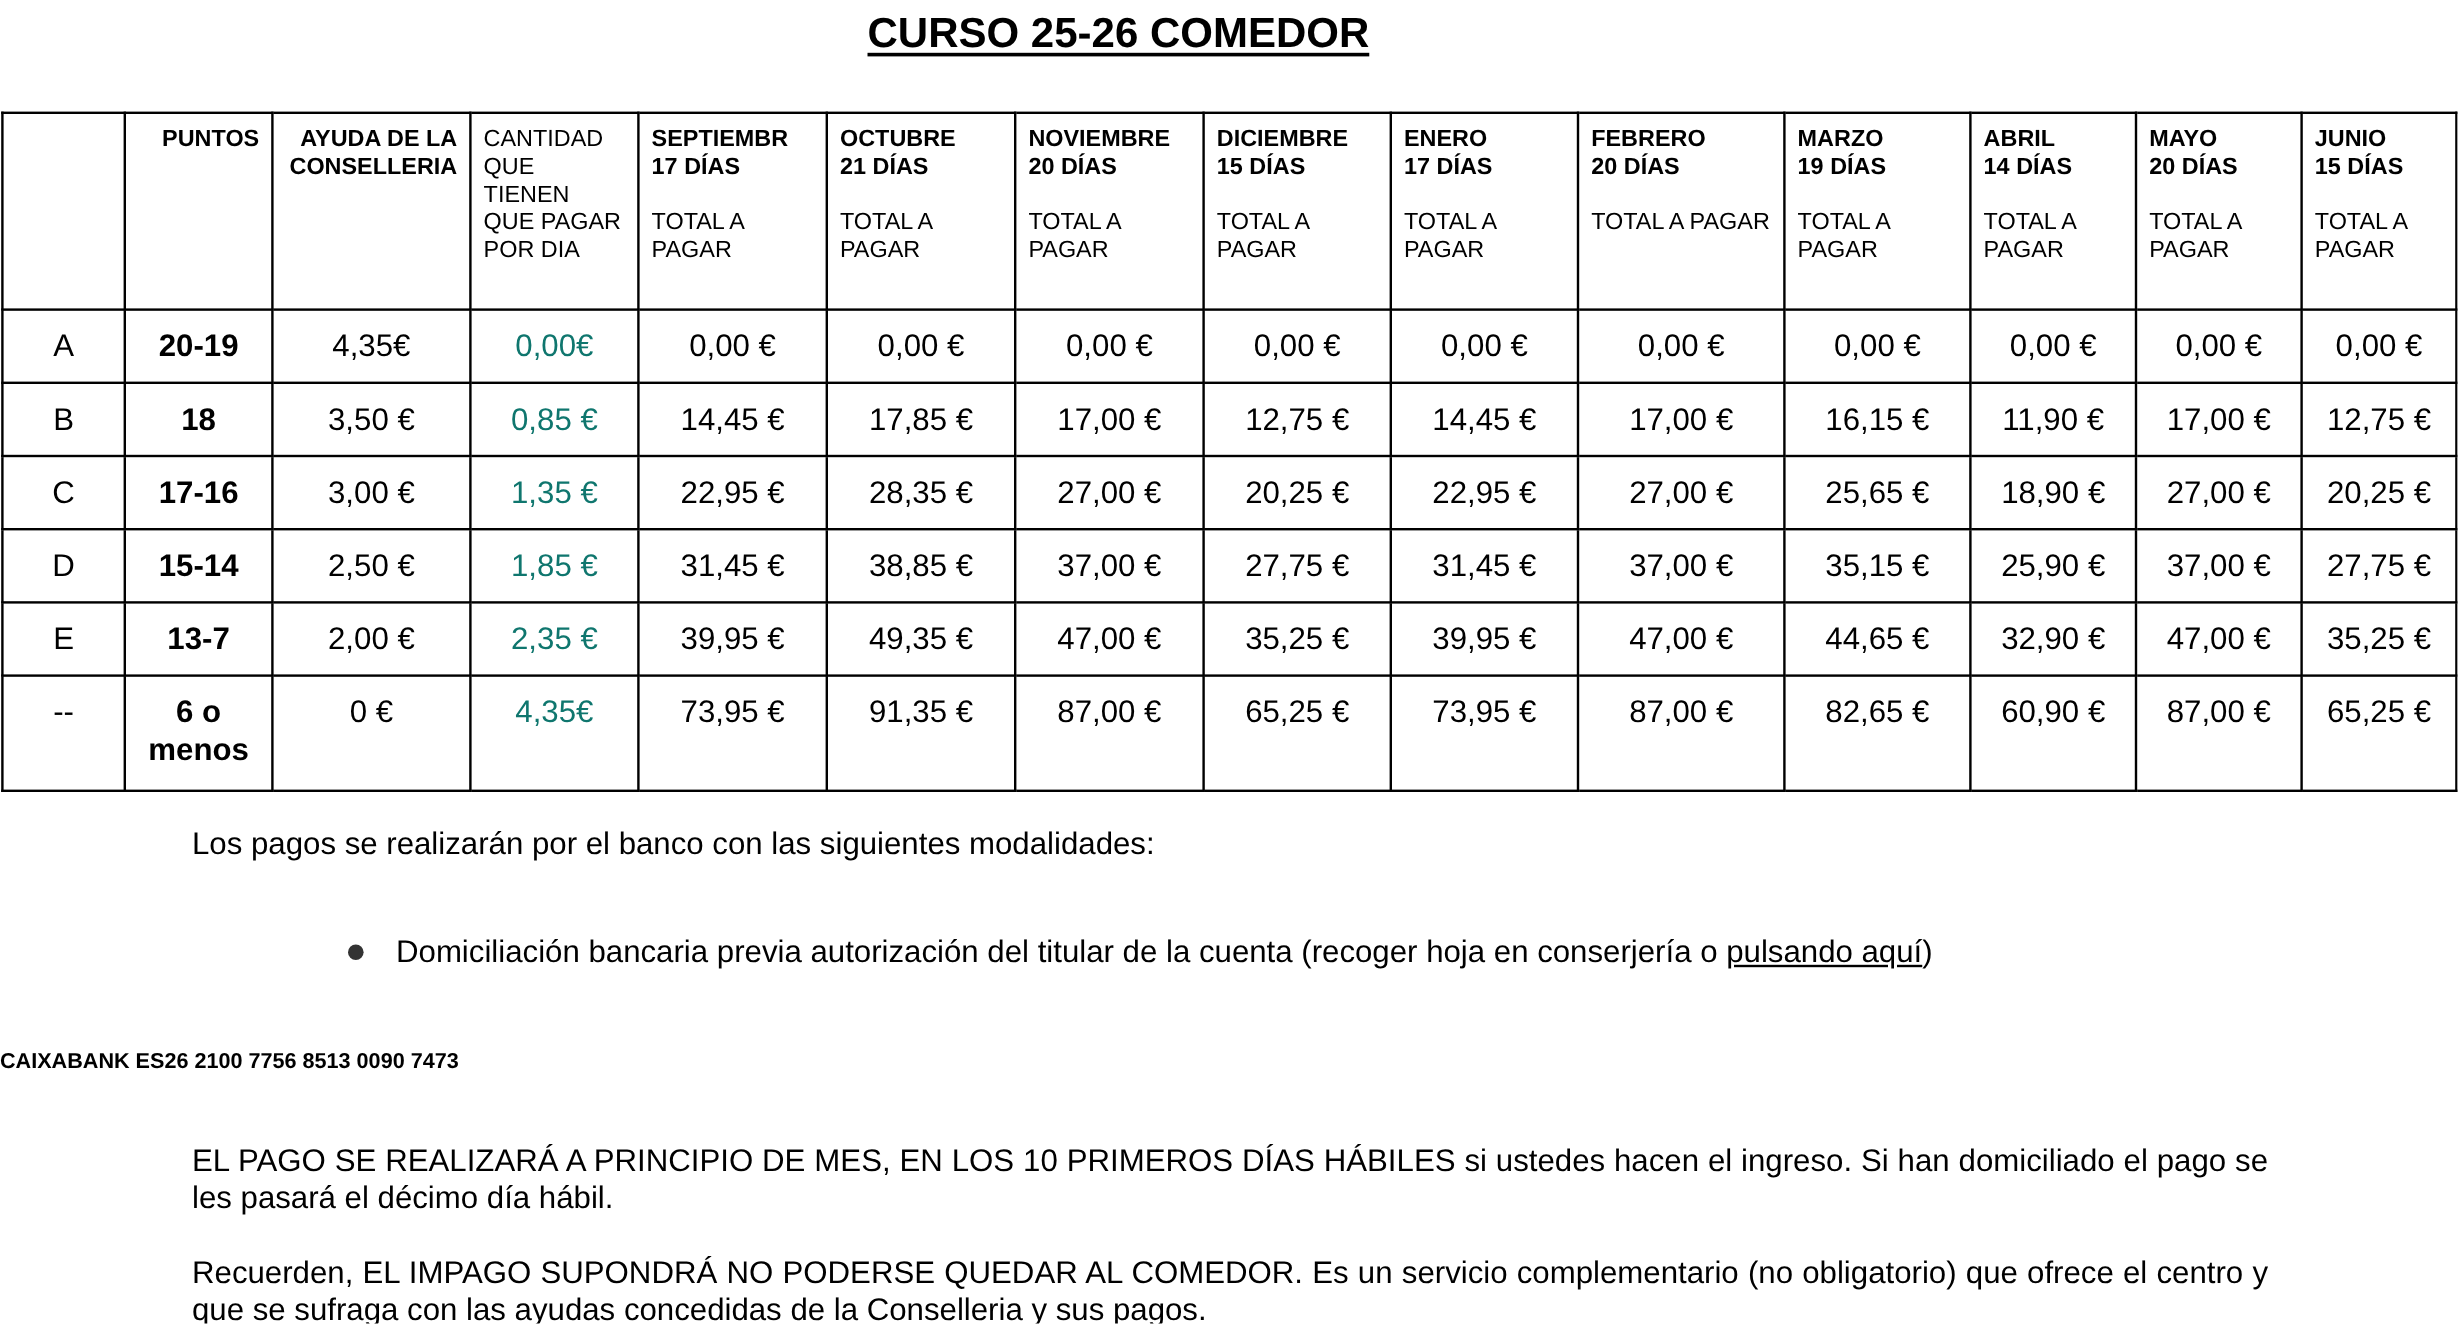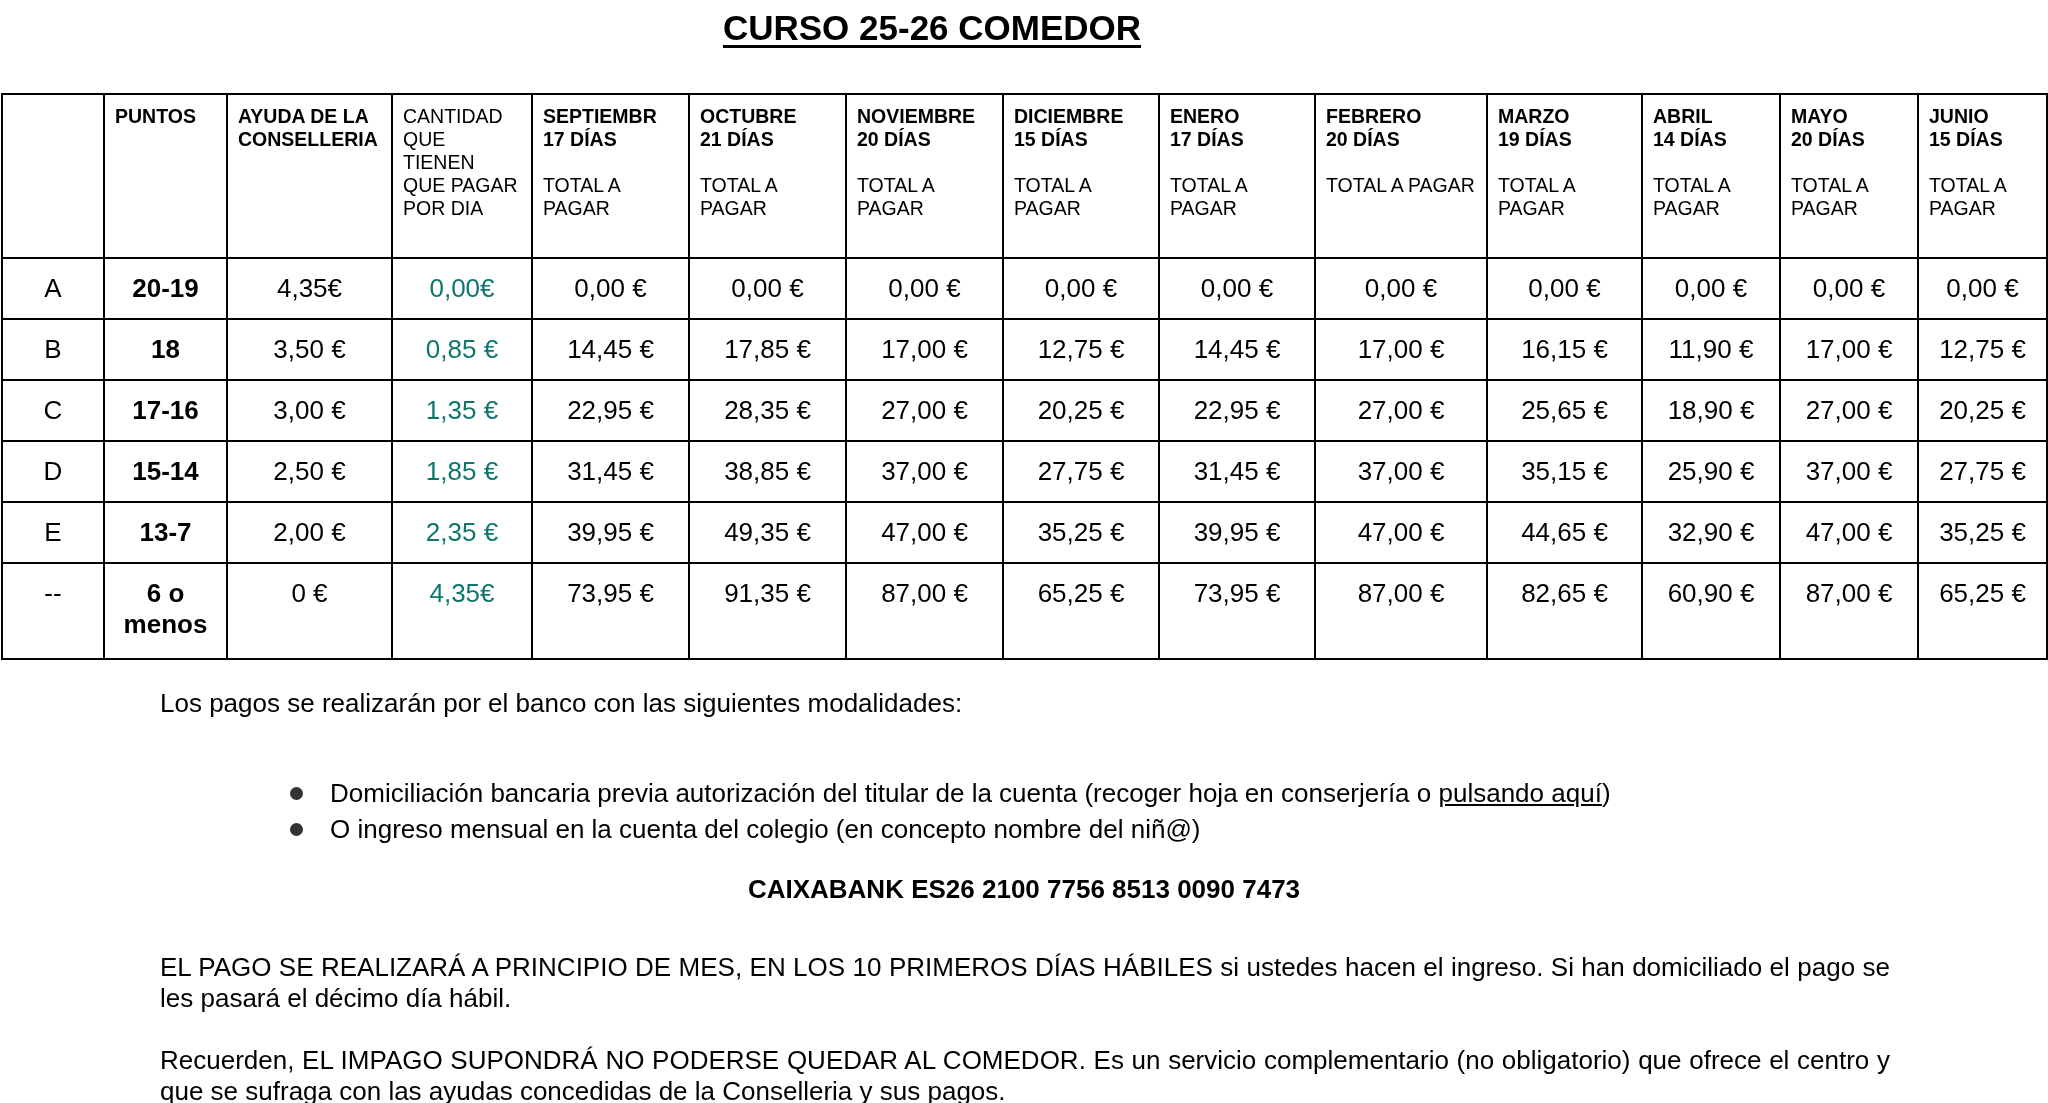--- a/index.html
+++ b/index.html
@@ -5,34 +5,34 @@
   html, body { margin:0; padding:0; background:#ffffff; }
   body { width:2048px; height:1103px; position:relative; overflow:hidden;
          font-family:"Liberation Sans", sans-serif; color:#000; }
   .title { position:absolute; left:0; width:1864px; top:8px; text-align:center;
            font-weight:bold; font-size:35px; }
   .title span { text-decoration:underline; text-decoration-thickness:3px; text-underline-offset:5px; }
   table.grid { position:absolute; left:1px; top:93px; border-collapse:collapse; table-layout:fixed; width:2045px; }
   table.grid td, table.grid th { border:2.5px solid #000; padding:0; vertical-align:top; }
   th { font-size:19.5px; text-align:left; font-weight:normal; line-height:23px; padding:10px 10px 0 10px !important; height:152px; }
   th .b { font-weight:bold; display:block; }
-  th.center { text-align:left; }
+  th.center { text-align:right; }
   th .gap { display:block; height:23px; }
   td { font-size:26px; text-align:center; line-height:31px; }
   td.cell { padding-top:14px !important; }
   tr.r td { height:45px; }
   tr.last td { height:80px; }
   td.bold { font-weight:bold; }
   td.red { color:#0f766e; }
   .intro { position:absolute; left:160px; top:688px; font-size:26px; }
   ul.bul { position:absolute; left:290px; top:775px; margin:0; padding:0; list-style:none; font-size:26px; line-height:36px; }
   ul.bul li { position:relative; padding-left:40px; }
   ul.bul li .dot { position:absolute; left:0; top:12px; width:13px; height:13px; border-radius:50%; background:#333; }
   a.link { color:#000; text-decoration:underline;margin-top:16px; }
-  .iban { position:absolute; left:0; width:2048px; top:874px; text-align:center; font-weight:bold; font-size:26px; }
+  .iban { position:absolute; left:0; width:2048px; top:874px; font-weight:bold; font-size:18px; }
   .para { position:absolute; left:160px; width:1730px; font-size:26px; line-height:31px; text-align:justify;margin-top:16px; }
   .p1 { top:936px; }
   .p2 { top:1029px; }
 </style>
 </head>
 <body>
 
 <div class="title"><span>CURSO 25-26 COMEDOR</span></div>
 
 <table class="grid">
@@ -174,22 +174,18 @@
     </tbody>
 </table>
 
 <div class="intro">Los pagos se realizarán por el banco con las siguientes modalidades:</div>
 
 <ul class="bul">
   <li>
     <span class="dot"></span>
     <span>Domiciliación bancaria previa autorización del titular de la cuenta (recoger hoja en conserjería o </span><a class="link">pulsando aquí</a><span>)</span>
   </li>
-  <li>
-    <span class="dot"></span>
-    <span>O ingreso mensual en la cuenta del colegio (en concepto nombre del niñ@)</span>
-  </li>
 </ul>
 
 <div class="iban">CAIXABANK ES26 2100 7756 8513 0090 7473</div>
 
 <div class="para p1">EL PAGO SE REALIZARÁ A PRINCIPIO DE MES, EN LOS 10 PRIMEROS DÍAS HÁBILES si ustedes hacen el ingreso. Si han domiciliado el pago se les pasará el décimo día hábil.</div>
 <div class="para p2">Recuerden, EL IMPAGO SUPONDRÁ NO PODERSE QUEDAR AL COMEDOR. Es un servicio complementario (no obligatorio) que ofrece el centro y que se sufraga con las ayudas concedidas de la Conselleria y sus pagos.</div>
 
 </body></html>

